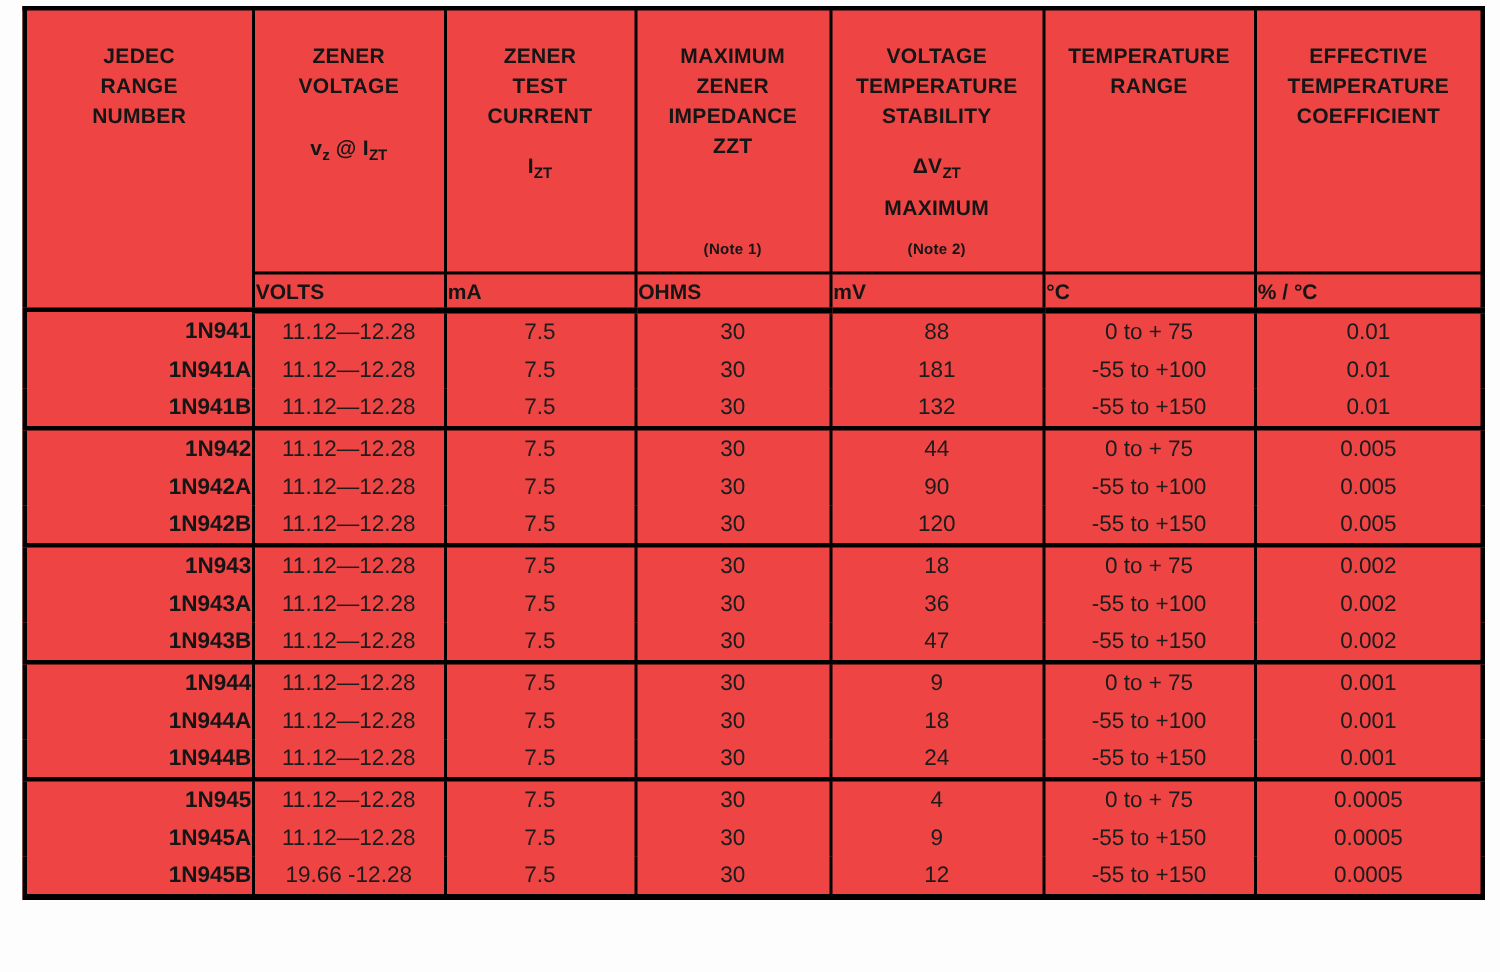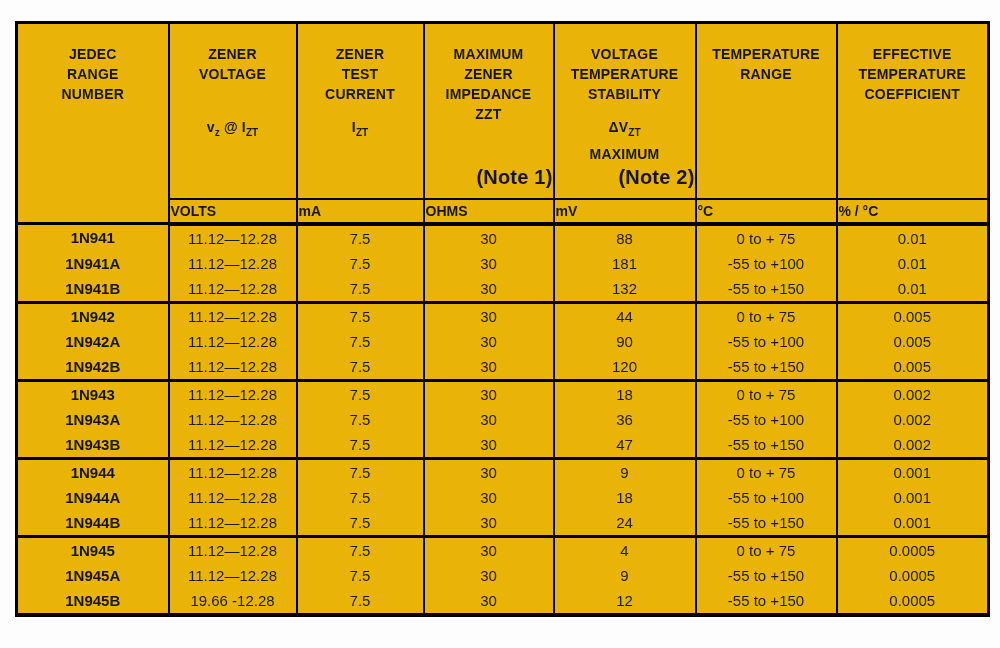--- a/index.html
+++ b/index.html
@@ -12,56 +12,56 @@
     width: 1000px;
     height: 648px;
     background: #fdfdfd;
     font-family: "Liberation Sans", sans-serif;
     color: #151515;
     overflow: hidden;
   }
   table.spec {
     position: absolute;
     left: 15px;
-    top: 21px;
+    top: 4px;
     width: 972px;
     border-collapse: collapse;
     table-layout: fixed;
     border: 3px solid #000;
     border-bottom-width: 4px;
-    background: #eab308;
+    background: #ef4444;
   }
   
   tr.hrow { height: 176px; }
   th.hcell {
     vertical-align: top;
     padding-top: 20px;
     position: relative;
     border-left: 2px solid #000;
     border-right: 2px solid #000;
     border-bottom: 2px solid #000;
     font-size: 14px;
     font-weight: bold;
     letter-spacing: 0.2px;
   }
   .hline { line-height: 20px; text-align: center; }
   .formula { margin-top: 12px; line-height: 22px; }
-  .formula.gap { margin-top: 32px; }
+  .formula.gap { margin-top: 20px; }
   sub {
     font-size: 0.72em;
     font-weight: bold;
     letter-spacing: 0;
   }
   .note {
     position: absolute;
     left: 0;
     right: 0;
     bottom: 9px;
-    text-align: right;
-    font-size: 20px;
+    text-align: center;
+    font-size: 10px;
     font-weight: bold;
   }
   
   tr.urow { height: 25px; }
   th.ucell {
     border-left: 2px solid #000;
     border-right: 2px solid #000;
     border-bottom: 4px solid #000;
     font-size: 14px;
     font-weight: bold;
@@ -73,21 +73,21 @@
   tbody.group tr { height: 25px; }
   tbody.group th, tbody.group td {
     border-left: 2px solid #000;
     border-right: 2px solid #000;
     font-size: 15px;
     line-height: 25px;
     text-align: center;
     vertical-align: middle;
     padding: 0;
   }
-  tbody.group th.typecell { font-weight: bold; }
+  tbody.group th.typecell { font-weight: bold; text-align: right; }
   tbody.group td { font-weight: normal; color: #1c1c1c; }
 </style>
 </head>
 <body>
 
 <div class="page">
   <table class="spec" id="spec-table">
     <colgroup>
       <col style="width:152px">
       <col style="width:128px">

